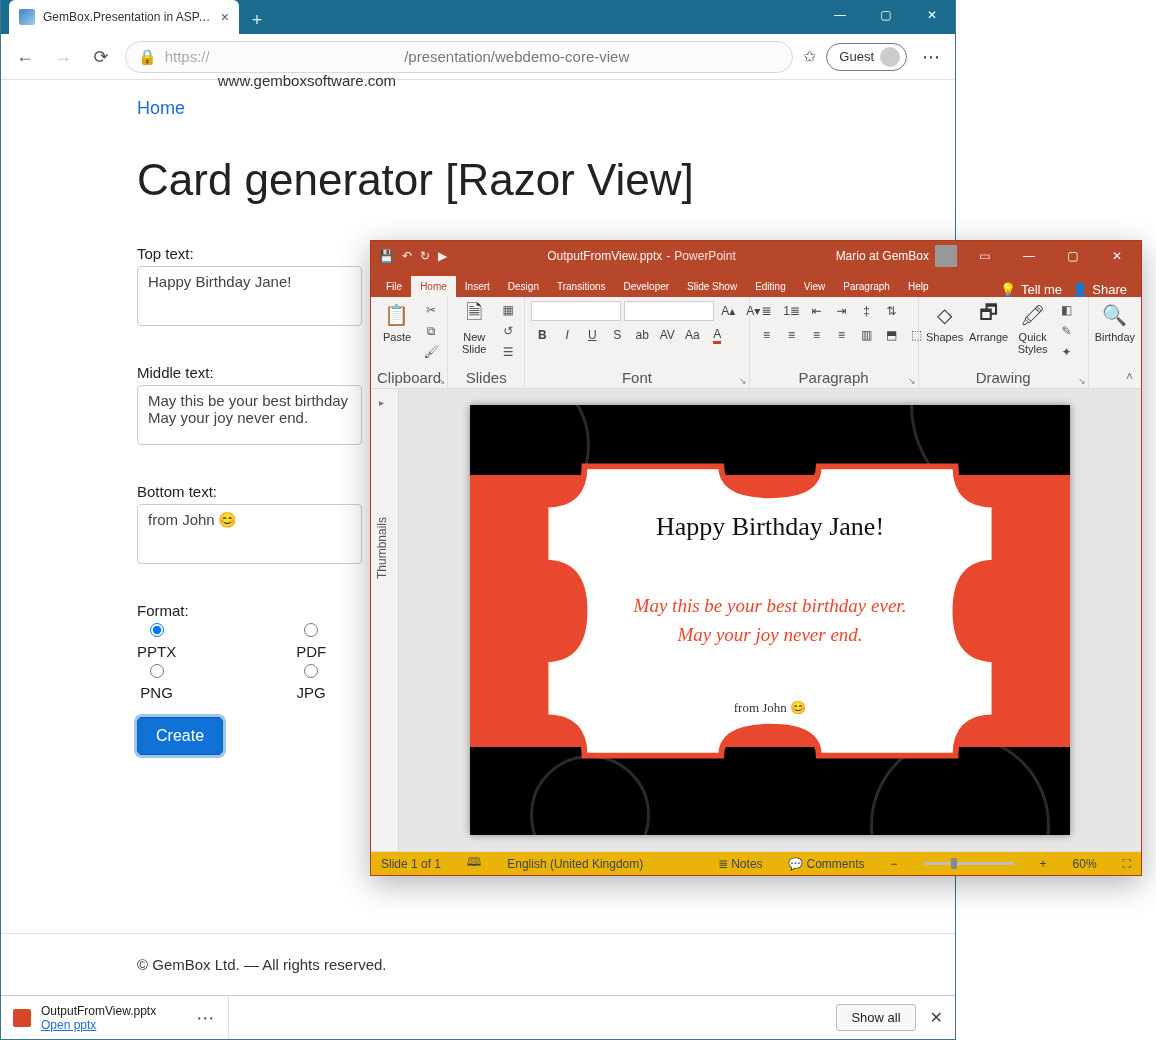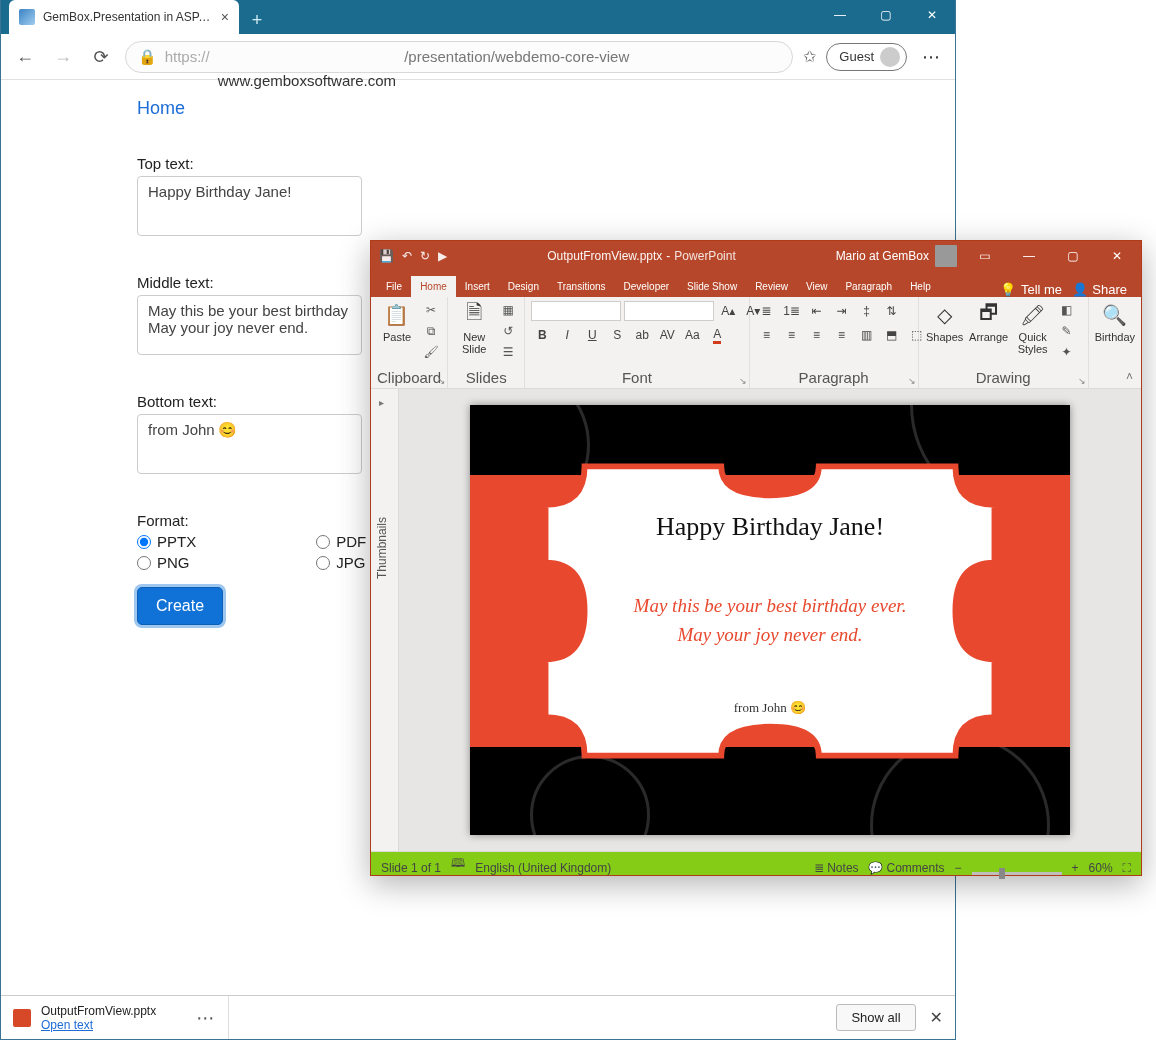--- a/index.html
+++ b/index.html
@@ -31,21 +31,21 @@
 .page-nav { padding: 18px 0 16px 136px; }
 .home-link { color: #1e6cd6; font-size: 18px; text-decoration: none; }
 .page-content { padding: 20px 0 0 136px; display: flex; flex-direction: column; gap: 20px; }
 h1 { font-weight: 300; font-size: 44px; color: #222; margin-bottom: 20px; }
 
 .form-group { margin-bottom: 14px; }
 .form-label { font-size: 15px; color: #222; margin-bottom: 4px; display: block; }
 .form-textarea { width: 225px; height: 60px; border: 1px solid #ccc; border-radius: 4px; padding: 6px 10px; font-family: inherit; font-size: 15px; color: #444; resize: none; }
 .format-row { display: flex; gap: 120px; }
 .radio-col { display: flex; flex-direction: column; gap: 4px; }
-.radio-label { display: flex; align-items: center; gap: 6px; font-size: 15px; color: #222; }
+.radio-label { display: flex; align-items: center; gap: 6px; font-size: 15px; color: #222; flex-direction: column; }
 .radio-input { width: 14px; height: 14px; }
 .create-btn { margin-top: 16px; background: #1072d6; color: #fff; border: 1px solid #0c61b6; border-radius: 5px; padding: 9px 18px; font-size: 16px; cursor: pointer; box-shadow: 0 0 0 3px #9ec6ef; }
 
 .footer { border-top: 1px solid #ddd; margin-top: auto; padding: 22px 0 22px 136px; font-size: 15px; color: #333; margin-bottom: 44px; }
 
 .download-bar { position: absolute; left: 1px; bottom: 1px; width: 954px; height: 44px; border-top: 1px solid #ccc; background: #fff; display: flex; align-items: center; padding: 0 12px; }
 .dl-item { display: flex; align-items: center; gap: 10px; border-right: 1px solid #ddd; padding-right: 14px; flex: 0 0 auto; height: 100%; }
 .dl-icon { width: 18px; height: 18px; background: #d64828; border-radius: 2px; }
 .dl-text { display: flex; flex-direction: column; font-size: 12px; }
 .dl-name { color: #222; }
@@ -96,21 +96,21 @@
 .slide { width: 600px; height: 430px; background: #000; position: relative; box-shadow: 0 0 8px rgba(0,0,0,0.4); overflow: hidden; }
 .swirl { position: absolute; border: 3px solid #2a2a2a; border-radius: 50%; }
 .slide-red-band { position: absolute; left: 0; right: 0; top: 70px; bottom: 88px; background: #e8492e; }
 .slide-frame { position: absolute; left: 56px; right: 56px; top: 42px; bottom: 60px; }
 .slide-frame svg { width: 100%; height: 100%; }
 .slide-text { position: absolute; left: 86px; right: 86px; top: 82px; bottom: 94px; display: flex; flex-direction: column; align-items: center; justify-content: space-around; text-align: center; }
 .st-top { font-family: Georgia, serif; font-size: 26px; color: #111; }
 .st-mid { font-family: Georgia, serif; font-size: 19px; color: #e8492e; line-height: 1.5; font-style: italic; }
 .st-bot { font-family: Georgia, serif; font-size: 13px; color: #333; }
 
-.pp-status { height: 24px; background: #84cc16; border-top: 1px solid #dcdad8; display: flex; align-items: flex-end; padding: 0 10px; gap: 10px; font-size: 12px; color: #444; }
+.pp-status { height: 24px; background: #eab308; border-top: 1px solid #dcdad8; display: flex; align-items: center; padding: 0 10px; gap: 26px; font-size: 12px; color: #444; }
 .pp-status .spacer { flex: 1; }
 .pp-status span { cursor: pointer; display: flex; align-items: center; gap: 3px; }
 .zoom-slider { width: 90px; height: 3px; background: #c0bebc; position: relative; }
 .zoom-thumb { position: absolute; top: -4px; left: 30%; width: 6px; height: 11px; background: #888; }
 </style>
 </head>
 <body>
 
 <div class="browser">
   <div class="title-bar">
@@ -143,20 +143,21 @@
       <div class="guest-avatar"></div>
     </div>
     <div class="menu-dots">⋯</div>
   </div>
 
   <div class="page">
     <div class="page-nav">
       <a class="home-link">Home</a>
     </div>
     <div class="page-content">
+      <h1>Card generator [Razor View]</h1>
 
       <div class="form-group">
         <label class="form-label">Top text:</label>
         <textarea class="form-textarea" style="">Happy Birthday Jane!</textarea>
       </div>
       <div class="form-group">
         <label class="form-label">Middle text:</label>
         <textarea class="form-textarea" style="">May this be your best birthday
 May your joy never end.</textarea>
       </div>
@@ -186,29 +187,30 @@
             <label class="radio-label">
                 <input type="radio" class="radio-input" style="">
                 <span>JPG</span>
               </label>
           </div>
         </div>
         <button class="create-btn">Create</button>
       </div>
     </div>
 
+    <div class="footer">© GemBox Ltd. — All rights reserved.</div>
   </div>
 </div>
 
 <div class="download-bar">
   <div class="dl-item">
     <div class="dl-icon"></div>
     <div class="dl-text">
       <span class="dl-name">OutputFromView.pptx</span>
-      <span class="dl-open">Open text</span>
+      <span class="dl-open">Open pptx</span>
     </div>
     <div class="dl-dots">⋯</div>
   </div>
   <div class="show-all">Show all</div>
   <div class="dl-close">✕</div>
 </div>
 
 <div class="pp">
   <div class="pp-title">
     <div class="pp-qat">
@@ -235,21 +237,21 @@
   </div>
 
   <div class="pp-tabs">
     <div class="pp-tab">File</div>
     <div class="pp-tab active">Home</div>
     <div class="pp-tab">Insert</div>
     <div class="pp-tab">Design</div>
     <div class="pp-tab">Transitions</div>
     <div class="pp-tab">Developer</div>
     <div class="pp-tab">Slide Show</div>
-    <div class="pp-tab">Review</div>
+    <div class="pp-tab">Editing</div>
     <div class="pp-tab">View</div>
     <div class="pp-tab">Paragraph</div>
     <div class="pp-tab">Help</div>
     <div class="pp-tabs-right">
       <span>💡 <span>Tell me</span></span>
       <span>👤 <span>Share</span></span>
     </div>
   </div>
 
   <div class="pp-ribbon">

